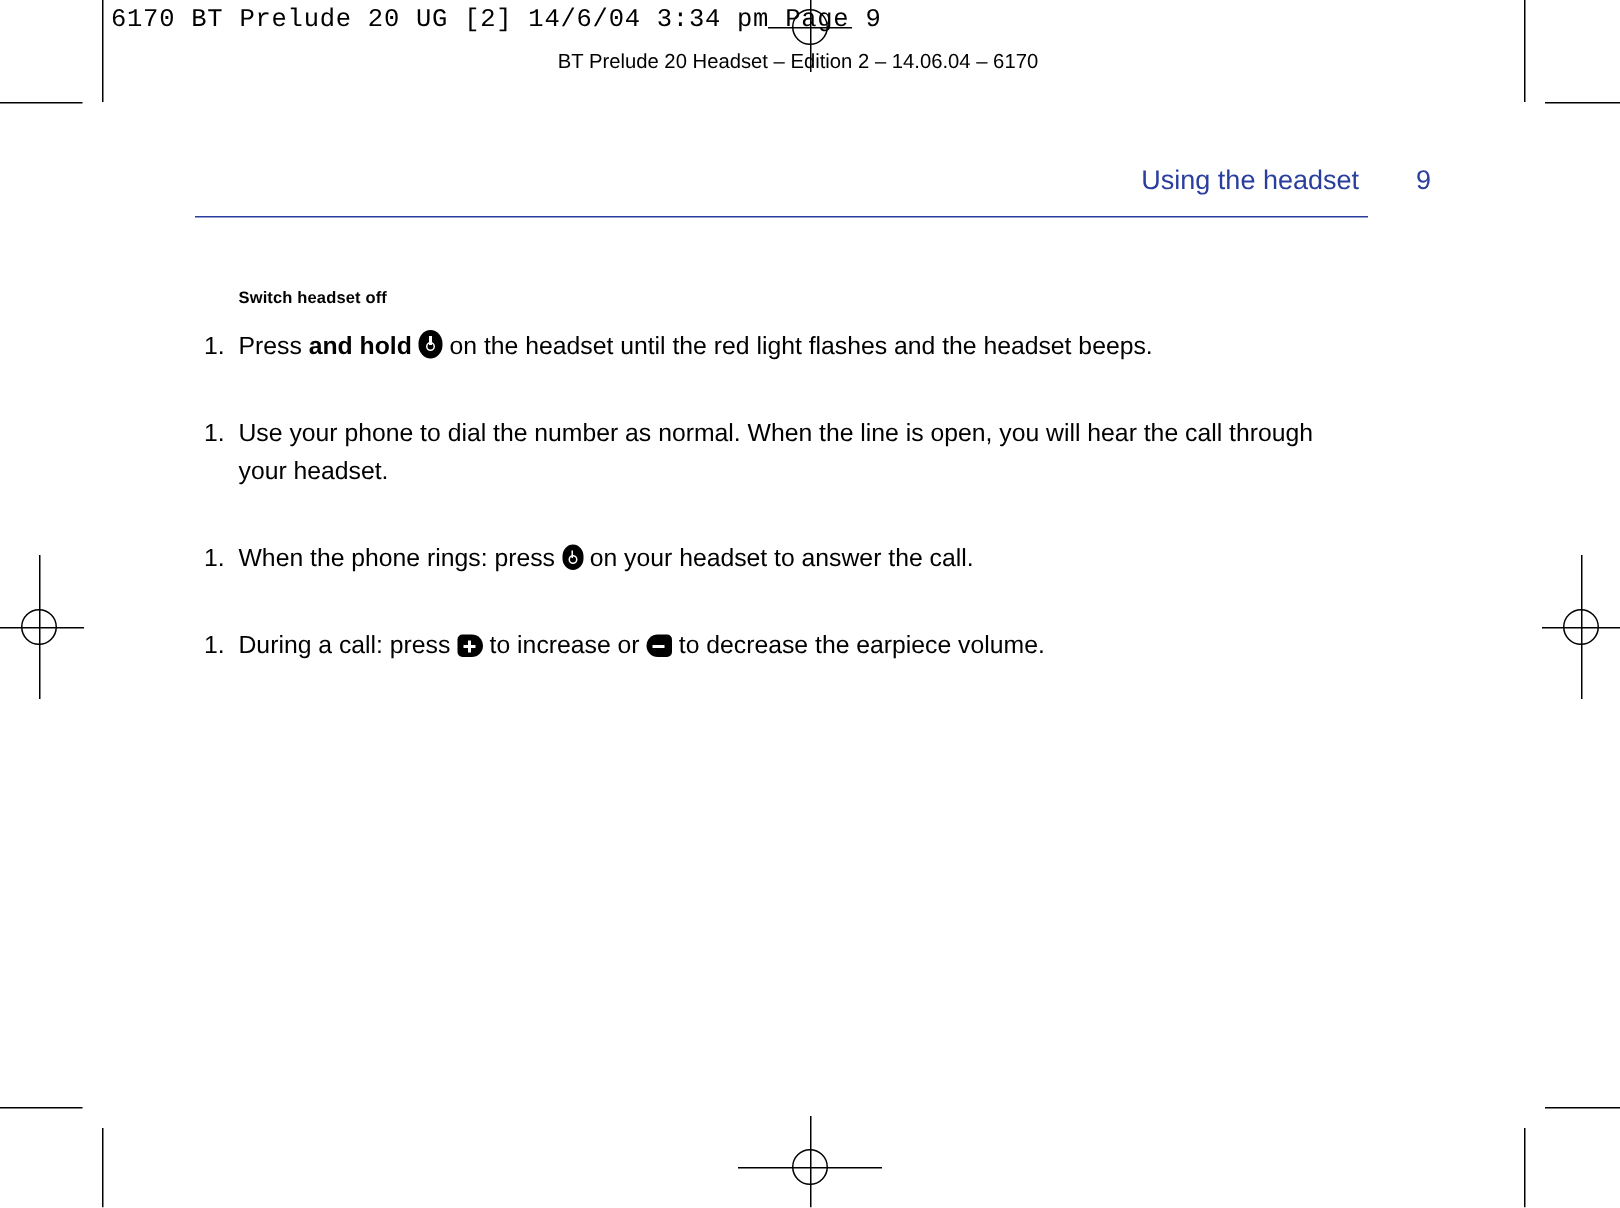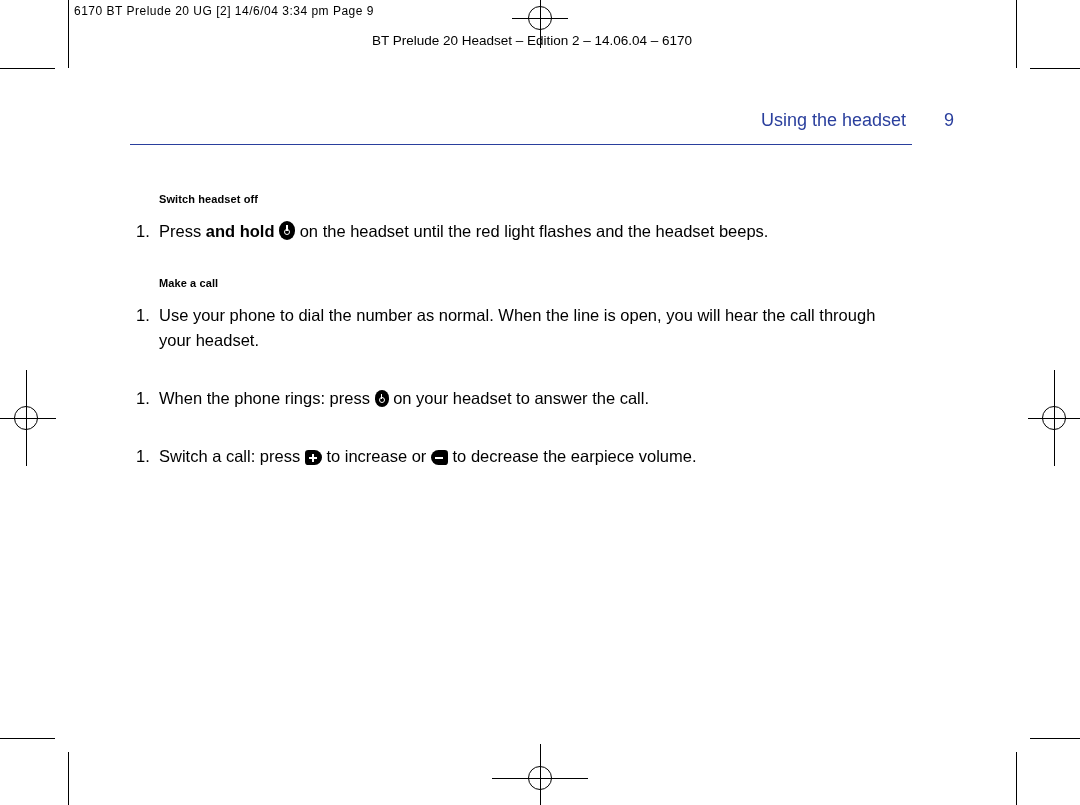--- a/index.html
+++ b/index.html
@@ -38,22 +38,22 @@
     position: absolute;
     background: #000;
     width: 1px;
   }
 
   
   .job-line {
     position: absolute;
     left: 74px;
     top: 4px;
-    font-family: Liberation Sans, sans-serif;
-    font-size: 12px;
+    font-family: Liberation Mono, monospace;
+    font-size: 17px;
     letter-spacing: 0.5px;
     color: #000;
     white-space: nowrap;
   }
   .running-head {
     position: absolute;
     left: 0;
     top: 33px;
     width: 1064px;
     text-align: center;
@@ -247,35 +247,34 @@
 
     <div class="sec">
       <div class="sec-heading">Switch headset off</div>
       <div class="item">
         <span class="item-num">1.</span>
         <span class="item-text"><span>Press </span><span class="ital-bold">and hold</span><span> </span><span class="glyph glyph-power"></span><span> on the headset until the red light flashes and the headset beeps.</span></span>
       </div>
     </div>
 
     <div class="sec">
-      <div class="sec-heading">Make a call</div>
       <div class="item">
         <span class="item-num">1.</span>
         <span class="item-text">Use your phone to dial the number as normal. When the line is open, you will hear the call through your headset.</span>
       </div>
     </div>
 
     <div class="sec">
       <div class="item">
         <span class="item-num">1.</span>
         <span class="item-text"><span>When the phone rings: press </span><span class="glyph glyph-power small"></span><span> on your headset to answer the call.</span></span>
       </div>
     </div>
 
     <div class="sec">
       <div class="item">
         <span class="item-num">1.</span>
-        <span class="item-text"><span>Switch a call: press </span><span class="glyph glyph-vol"><span class="sign-h"></span><span class="sign-v"></span></span><span> to increase or </span><span class="glyph glyph-vol down"><span class="sign-h"></span></span><span> to decrease the earpiece volume.</span></span>
+        <span class="item-text"><span>During a call: press </span><span class="glyph glyph-vol"><span class="sign-h"></span><span class="sign-v"></span></span><span> to increase or </span><span class="glyph glyph-vol down"><span class="sign-h"></span></span><span> to decrease the earpiece volume.</span></span>
       </div>
     </div>
 
   </div>
 </div>
 
 </body></html>

